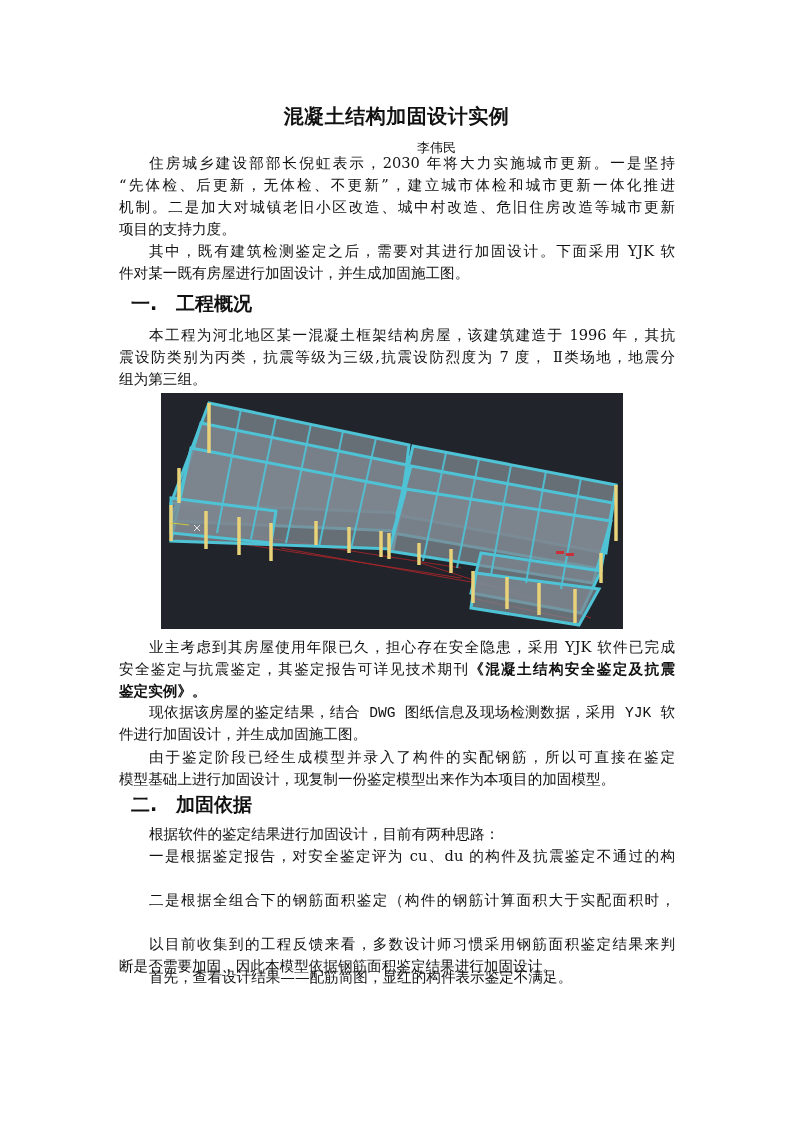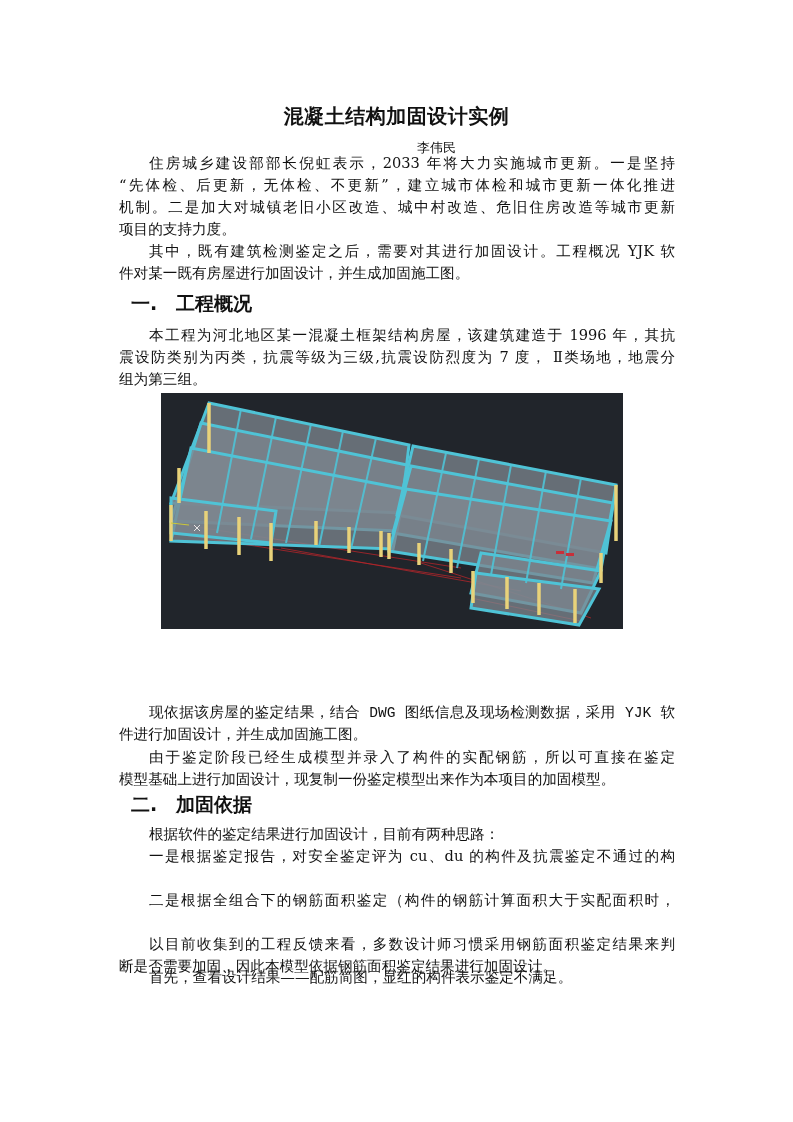--- a/index.html
+++ b/index.html
@@ -23,28 +23,28 @@
 </style>
 </head>
 <body>
 
 <div class="page">
 
   <div class="title">混凝土结构加固设计实例</div>
   <div class="author">李伟民</div>
 
   <div class="para" style="top:152px;">
-    <span class="line indent">住房城乡建设部部长倪虹表示，2033 年将大力实施城市更新。一是坚持</span>
+    <span class="line indent">住房城乡建设部部长倪虹表示，2030 年将大力实施城市更新。一是坚持</span>
     <span class="line">“先体检、后更新，无体检、不更新”，建立城市体检和城市更新一体化推进</span>
     <span class="line">机制。二是加大对城镇老旧小区改造、城中村改造、危旧住房改造等城市更新</span>
     <span class="line last">项目的支持力度。</span>
   </div>
 
   <div class="para" style="top:240px;">
-    <span class="line indent">其中，既有建筑检测鉴定之后，需要对其进行加固设计。工程概况 YJK 软</span>
+    <span class="line indent">其中，既有建筑检测鉴定之后，需要对其进行加固设计。下面采用 YJK 软</span>
     <span class="line last">件对某一既有房屋进行加固设计，并生成加固施工图。</span>
   </div>
 
   <div class="h2" style="top:291px;">
     <span class="num">一.</span><span>工程概况</span>
   </div>
 
   <div class="para" style="top:324px;">
     <span class="line indent">本工程为河北地区某一混凝土框架结构房屋，该建筑建造于 1996 年，其抗</span>
     <span class="line">震设防类别为丙类，抗震等级为三级,抗震设防烈度为 7 度， Ⅱ类场地，地震分</span>
@@ -118,20 +118,25 @@
       </g>
 
       <g stroke="#e6e6e6" stroke-width="1">
         <line x1="33" y1="132" x2="39" y2="138"></line>
         <line x1="39" y1="132" x2="33" y2="138"></line>
       </g>
       <line x1="10" y1="130" x2="28" y2="132" stroke="#c9c93a" stroke-width="1"></line>
     </svg>
   </div>
 
+  <div class="para" style="top:636px;">
+    <span class="line indent">业主考虑到其房屋使用年限已久，担心存在安全隐患，采用 YJK 软件已完成</span>
+    <span class="line"><span>安全鉴定与抗震鉴定，其鉴定报告可详见技术期刊</span><span class="bold">《混凝土结构安全鉴定及抗震</span></span>
+    <span class="line last"><span class="bold">鉴定实例》</span><span class="bold">。</span></span>
+  </div>
 
   <div class="para" style="top:702px;font-family:Liberation Mono, monospace;">
     <span class="line indent">现依据该房屋的鉴定结果，结合 DWG 图纸信息及现场检测数据，采用 YJK 软</span>
     <span class="line last">件进行加固设计，并生成加固施工图。</span>
   </div>
 
   <div class="para" style="top:746px;">
     <span class="line indent">由于鉴定阶段已经生成模型并录入了构件的实配钢筋，所以可直接在鉴定</span>
     <span class="line last">模型基础上进行加固设计，现复制一份鉴定模型出来作为本项目的加固模型。</span>
   </div>

